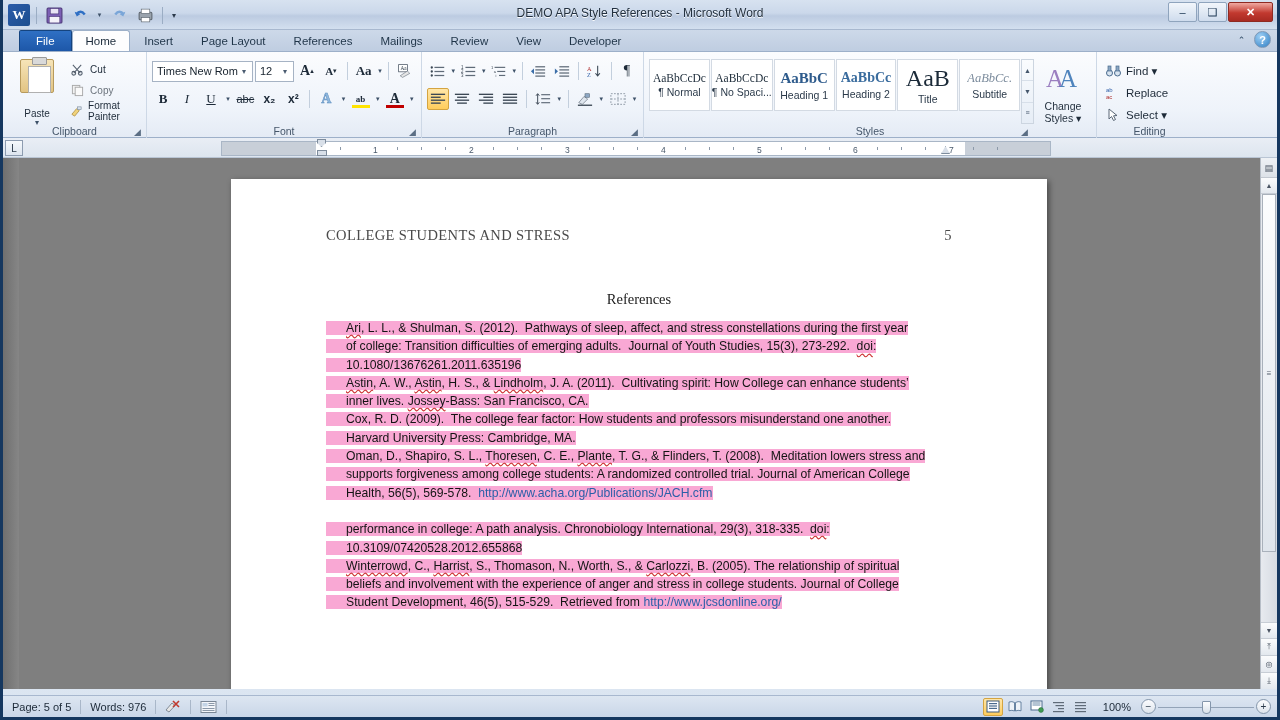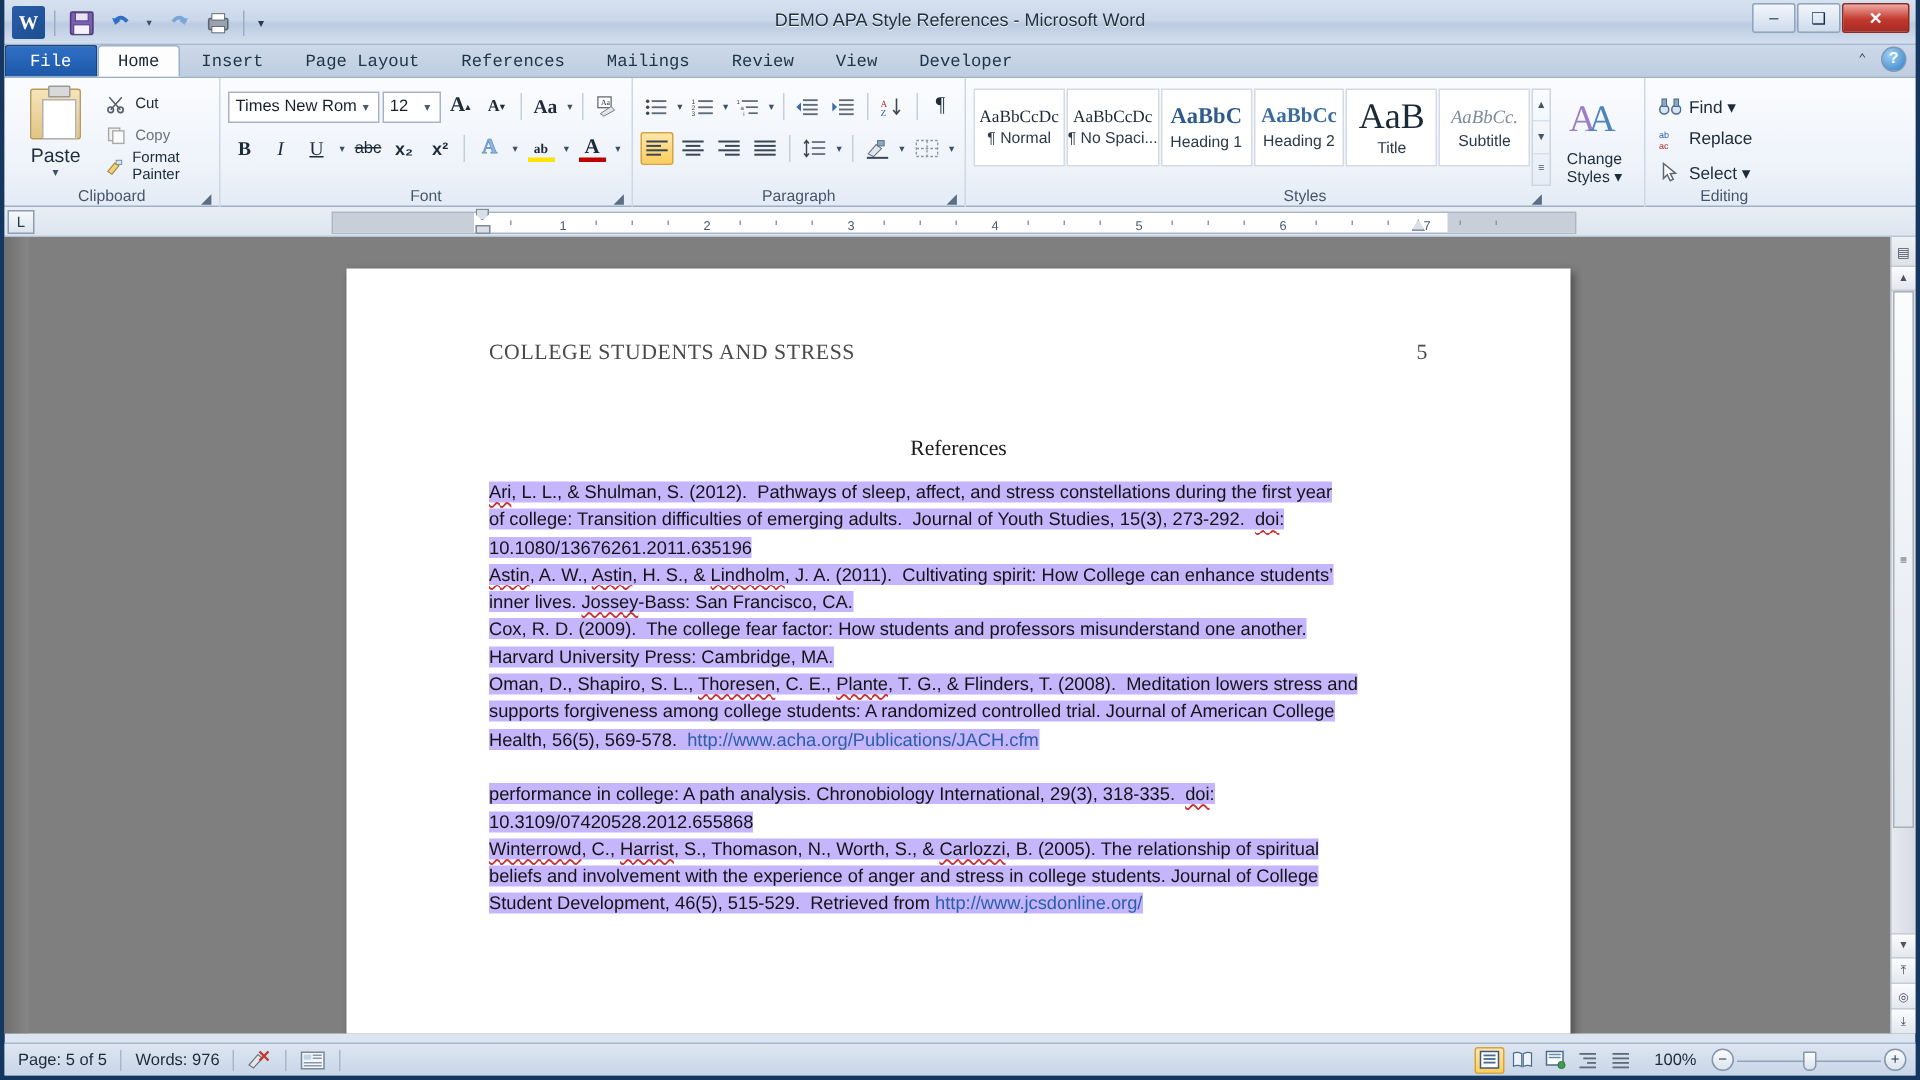--- a/index.html
+++ b/index.html
@@ -66,22 +66,21 @@
     border-color:#8e2a22; color:#fff; font-weight:bold;
   }
 
   
   .tabbar {
     position: relative;
     height: 22px;
     background: linear-gradient(180deg,#cdd9e9,#bfcde1);
     border-bottom: 1px solid #9db0c9;
     display: flex; 
-    padding-left: 0;
-    font-family: Liberation Mono, monospace;
+    padding-left: 16px;
   }
   .tab {
     height: 21px; padding: 0 13px;
     font-size: 11.5px; color: #1f3448;
     display: flex; align-items: center;
     border: 1px solid transparent;
     border-bottom: none;
   }
   .tab.file {
     background: linear-gradient(180deg,#2f70c4,#1d57a8);
@@ -140,21 +139,21 @@
     position: relative;
   }
   .paste-icon:after{
     content:""; position:absolute; left:7px; top:6px; width:21px; height:25px;
     background:#fff; border:1px solid #b0b0b0;
   }
   .paste-icon:before{
     content:""; position:absolute; left:11px; top:-3px; width:13px;height:6px;
     background:#d9d9d9;border:1px solid #9a9a9a;border-radius:1px; z-index:2;
   }
-  .paste-label { font-size:13px; color:#1f2c3a; margin-top:3px;}
+  .paste-label { font-size:10px; color:#1f2c3a; margin-top:15px;}
   .paste-caret { font-size:8px; color:#3d5168; line-height:7px;}
   .clipitems { display:flex; flex-direction:column; gap:1px; padding-top:4px;}
   .clipitem { display:flex; align-items:center; gap:5px; height:20px; padding:0 4px; font-size:10px; color:#6b737c; }
   .clipitem.enabled { color:#1d2a38; }
   .mini-icon { width:15px;height:15px;display:flex;align-items:center;justify-content:center;font-size:11px;}
 
   
   .row { display:flex; align-items:center; gap:2px; height:24px; }
   .combo {
     height: 21px; border:1px solid #a6b3c4; background:#fff;
@@ -259,21 +258,21 @@
     text-align:center;
     font-family:"Liberation Serif", serif;
     font-size:14.5px; color:#1a1a1a;
   }
   .refs {
     position:absolute; left:95px; right:78px; top:140px;
     font-family:"Liberation Sans", sans-serif;
     font-size:12.2px; line-height:18.3px; color:#141414;
   }
   .refs p { margin: 0; }
-  .hl { background: #c4b5fd; }
+  .hl { background: #f9a8d4; padding-left: 20px; }
   .link { color:#2b5fa8; }
   .sq { text-decoration: underline; text-decoration-style: wavy;
         text-decoration-color: #cc3333; text-underline-offset: 2px; }
 
   
   .vscroll{
     position:absolute; right:0; top:0; bottom:0; width:17px;
     background:linear-gradient(90deg,#eef1f5,#dfe4ea);
     border-left:1px solid #b7bec7;
     display:flex;flex-direction:column;

